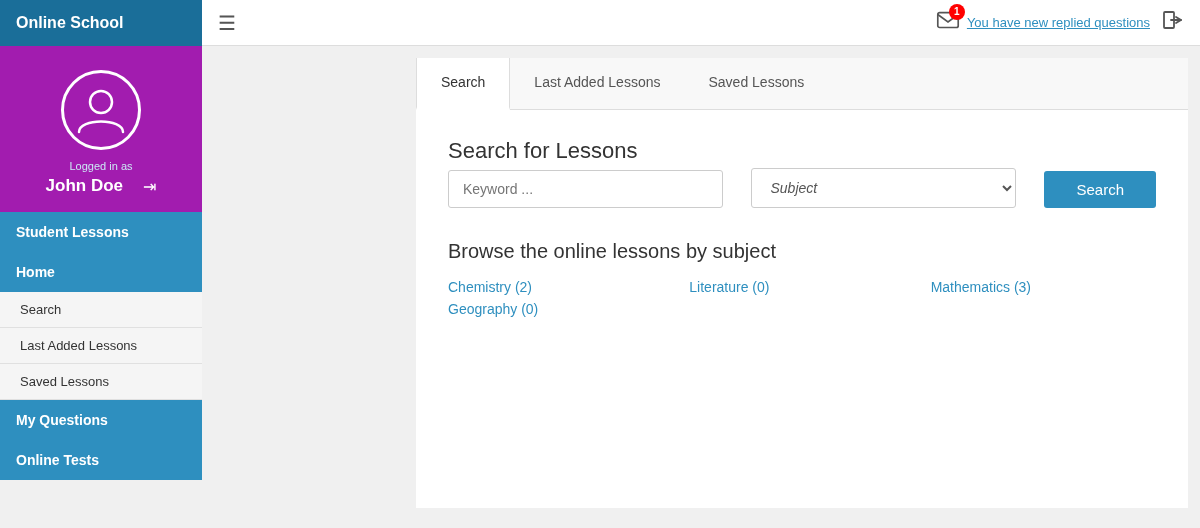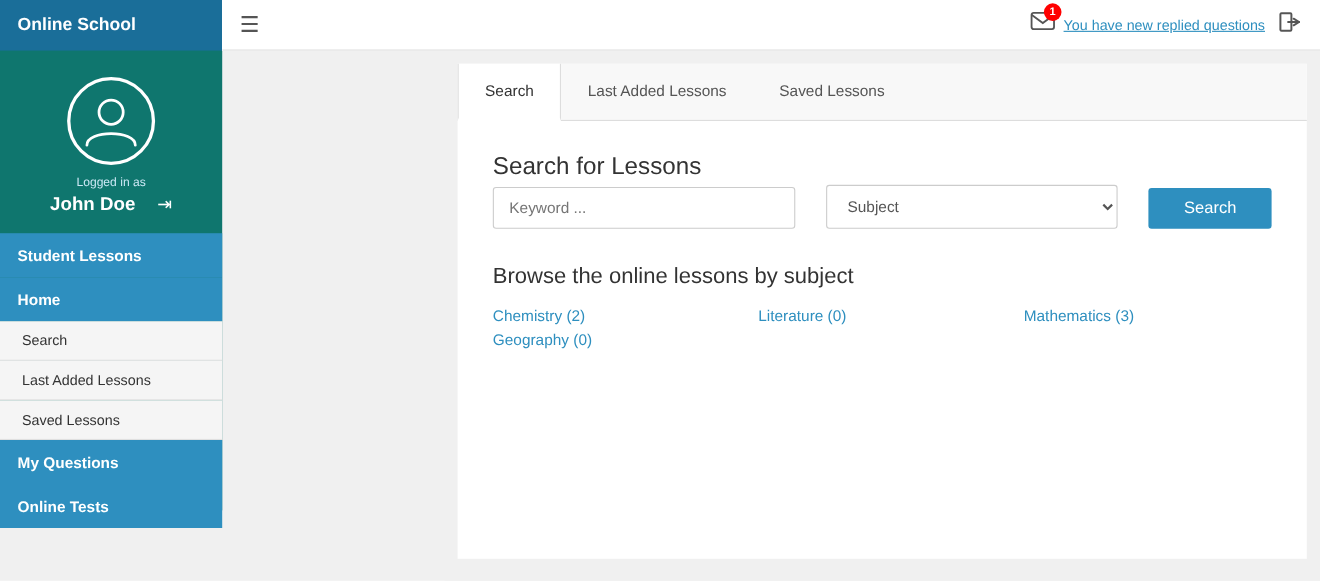--- a/index.html
+++ b/index.html
@@ -2,21 +2,21 @@
 <html><head>
   <meta charset="utf-8">
   <style>
     * { box-sizing: border-box; margin: 0; padding: 0; }
     body { font-family: Arial, sans-serif; display: flex; height: 528px; overflow: hidden; background: #f0f0f0; }
 
     
     #sidebar {
       width: 202px;
       min-width: 202px;
-      background: #0f766e;
+      background: #a21caf;
       color: white;
       display: flex;
       flex-direction: column;
       height: 464px;
     }
     #sidebar-title {
       background: #1a6e99;
       padding: 14px 16px;
       font-size: 16px;
       font-weight: bold;
@@ -206,20 +206,21 @@
     #subject-select {
       width: 265px;
       padding: 10px 14px;
       border: 1px solid #ccc;
       border-radius: 3px;
       font-size: 14px;
       color: #555;
       background: white;
       outline: none;
       cursor: pointer;
+      font-style: italic;
     }
     #search-button {
       background: #2e8fbf;
       color: white;
       border: none;
       padding: 10px 32px;
       font-size: 15px;
       border-radius: 3px;
       cursor: pointer;
       white-space: nowrap;

